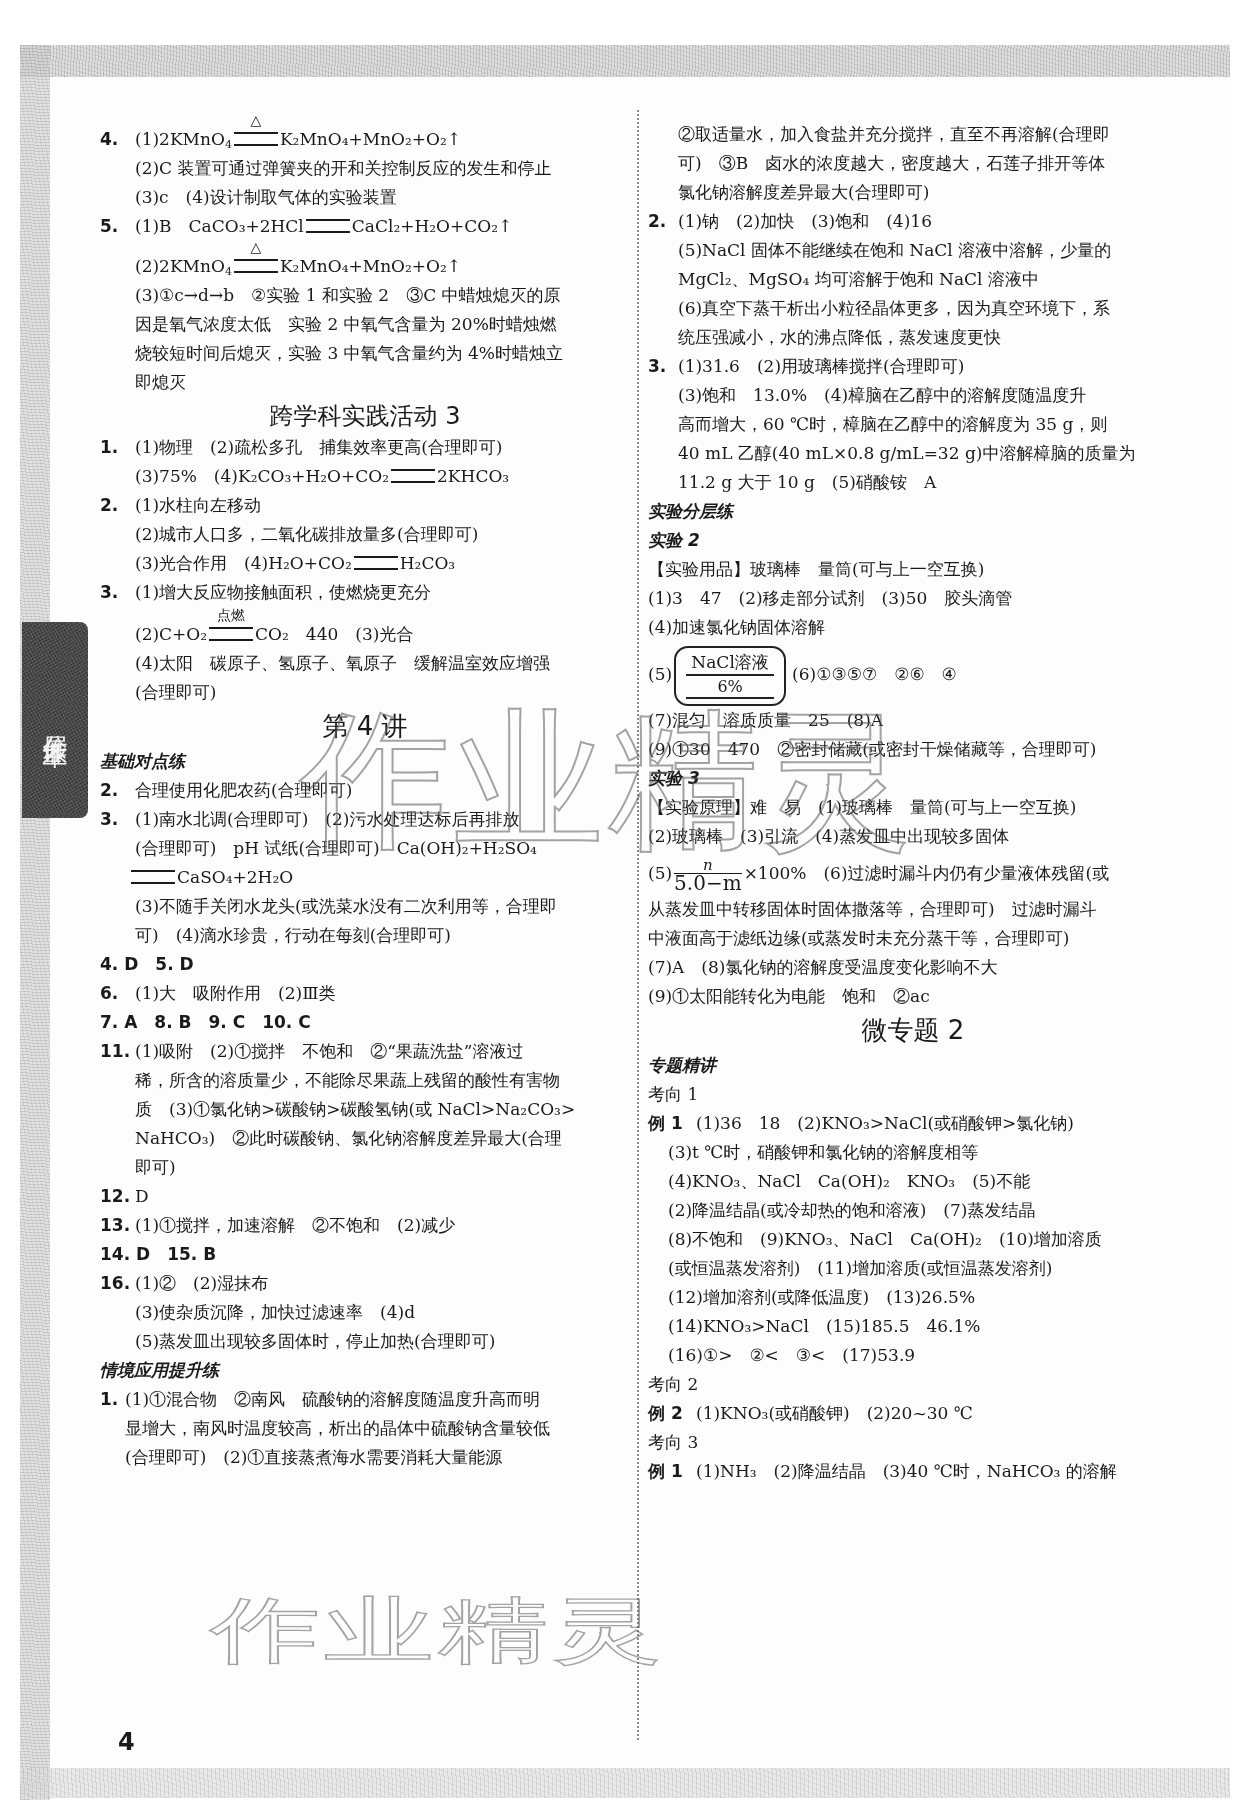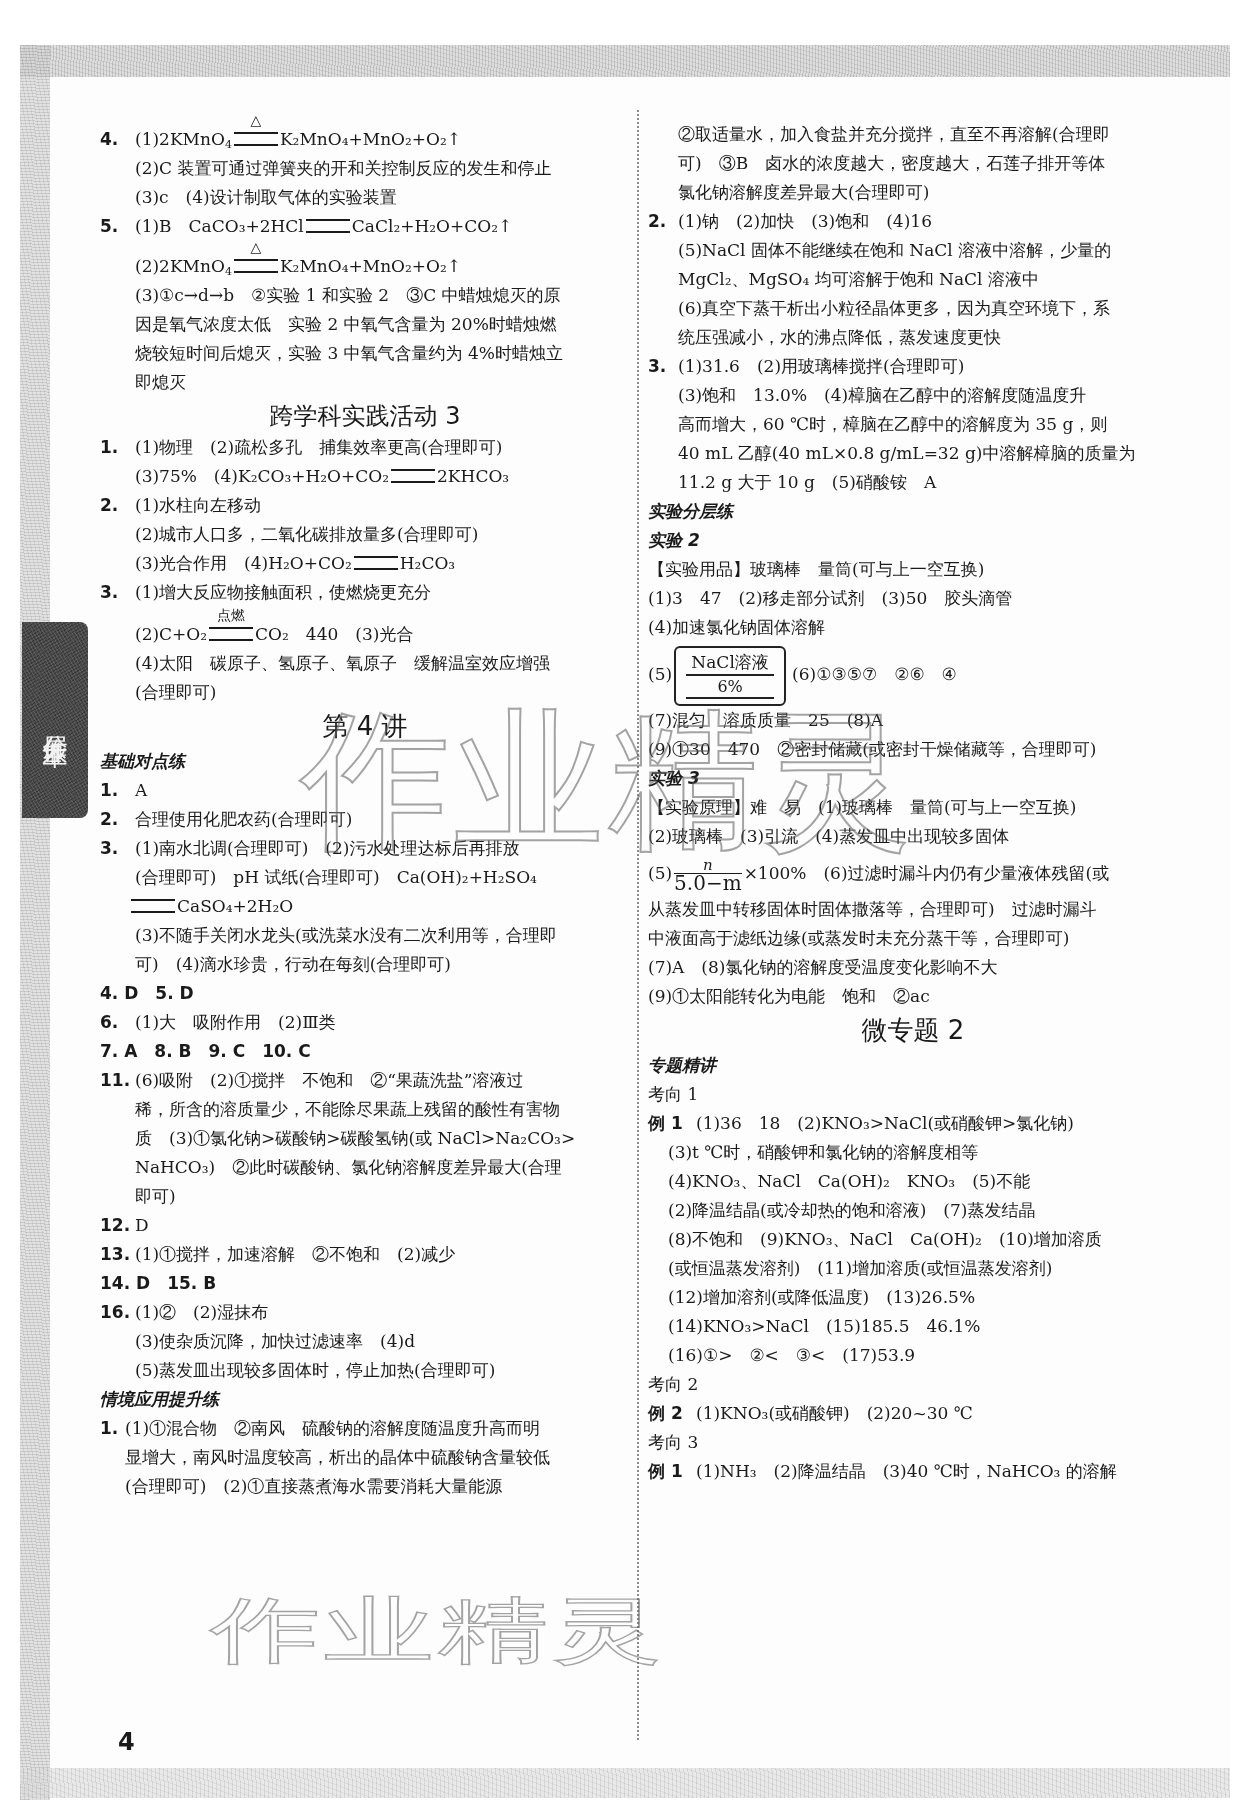--- a/index.html
+++ b/index.html
@@ -82,21 +82,21 @@
   .arrow-eq .cond {
     position:absolute; left:0; right:0; top:-22px; text-align:center;
     font-size:14px; line-height:16px;
     font-family:"DejaVu Sans","Liberation Sans",sans-serif;
   }
   sub { font-size:11px; vertical-align:-3px; line-height:0; }
   .bold-lab { font-family:"DejaVu Sans","Liberation Sans",sans-serif; font-weight:bold; }
   .label-box-line { height:64px; line-height:64px; position:relative; }
   .label-box {
     display:inline-block; position:relative; vertical-align:middle;
-    width:108px; height:56px; border:2px solid #222; border-radius:6px; margin:0 6px 0 2px;
+    width:108px; height:56px; border:2px solid #222; border-radius:14px; margin:0 6px 0 2px;
   }
   .label-box .lb-top {
     position:absolute; left:10px; right:10px; top:2px; text-align:center;
     font-size:17px; line-height:24px; border-bottom:2px solid #222;
   }
   .label-box .lb-bot {
     position:absolute; left:10px; right:10px; top:29px; text-align:center;
     font-size:16px; line-height:20px; border-bottom:2px solid #222;
   }
   .frac { display:inline-block; vertical-align:middle; text-align:center; margin:0 2px; }
@@ -167,41 +167,38 @@
   <div class="line ind eq-line" style="margin-top:8px">
     <span>(2)C+O₂</span><span class="arrow-eq"><span class="cond">点燃</span></span><span>CO₂　440　(3)光合</span>
   </div>
   <div class="line ind">(4)太阳　碳原子、氢原子、氧原子　缓解温室效应增强</div>
   <div class="line ind">(合理即可)</div>
 
   <div class="h-title h-title-big" style="">第 4 讲</div>
   <div class="h-sec" style="margin-top:4px">基础对点练</div>
 
   <div class="line">
-    <span class="num">1.</span><span>A</span>
-  </div>
-  <div class="line">
     <span class="num">2.</span><span>合理使用化肥农药(合理即可)</span>
   </div>
   <div class="line">
     <span class="num">3.</span><span>(1)南水北调(合理即可)　(2)污水处理达标后再排放</span>
   </div>
   <div class="line ind">(合理即可)　pH 试纸(合理即可)　Ca(OH)₂+H₂SO₄</div>
   <div class="line ind">
     <span class="arrow-eq" style="margin-left:-4px"></span><span>CaSO₄+2H₂O</span>
   </div>
   <div class="line ind">(3)不随手关闭水龙头(或洗菜水没有二次利用等，合理即</div>
   <div class="line ind">可)　(4)滴水珍贵，行动在每刻(合理即可)</div>
   <div class="line bold-lab">4. D　5. D</div>
   <div class="line">
     <span class="num">6.</span><span>(1)大　吸附作用　(2)Ⅲ类</span>
   </div>
   <div class="line bold-lab">7. A　8. B　9. C　10. C</div>
   <div class="line">
-    <span class="num">11.</span><span>(6)吸附　(2)①搅拌　不饱和　②“果蔬洗盐”溶液过</span>
+    <span class="num">11.</span><span>(1)吸附　(2)①搅拌　不饱和　②“果蔬洗盐”溶液过</span>
   </div>
   <div class="line ind">稀，所含的溶质量少，不能除尽果蔬上残留的酸性有害物</div>
   <div class="line ind">质　(3)①氯化钠&gt;碳酸钠&gt;碳酸氢钠(或 NaCl&gt;Na₂CO₃&gt;</div>
   <div class="line ind">NaHCO₃)　②此时碳酸钠、氯化钠溶解度差异最大(合理</div>
   <div class="line ind">即可)</div>
   <div class="line">
     <span class="num">12.</span><span>D</span>
   </div>
   <div class="line">
     <span class="num">13.</span><span>(1)①搅拌，加速溶解　②不饱和　(2)减少</span>

